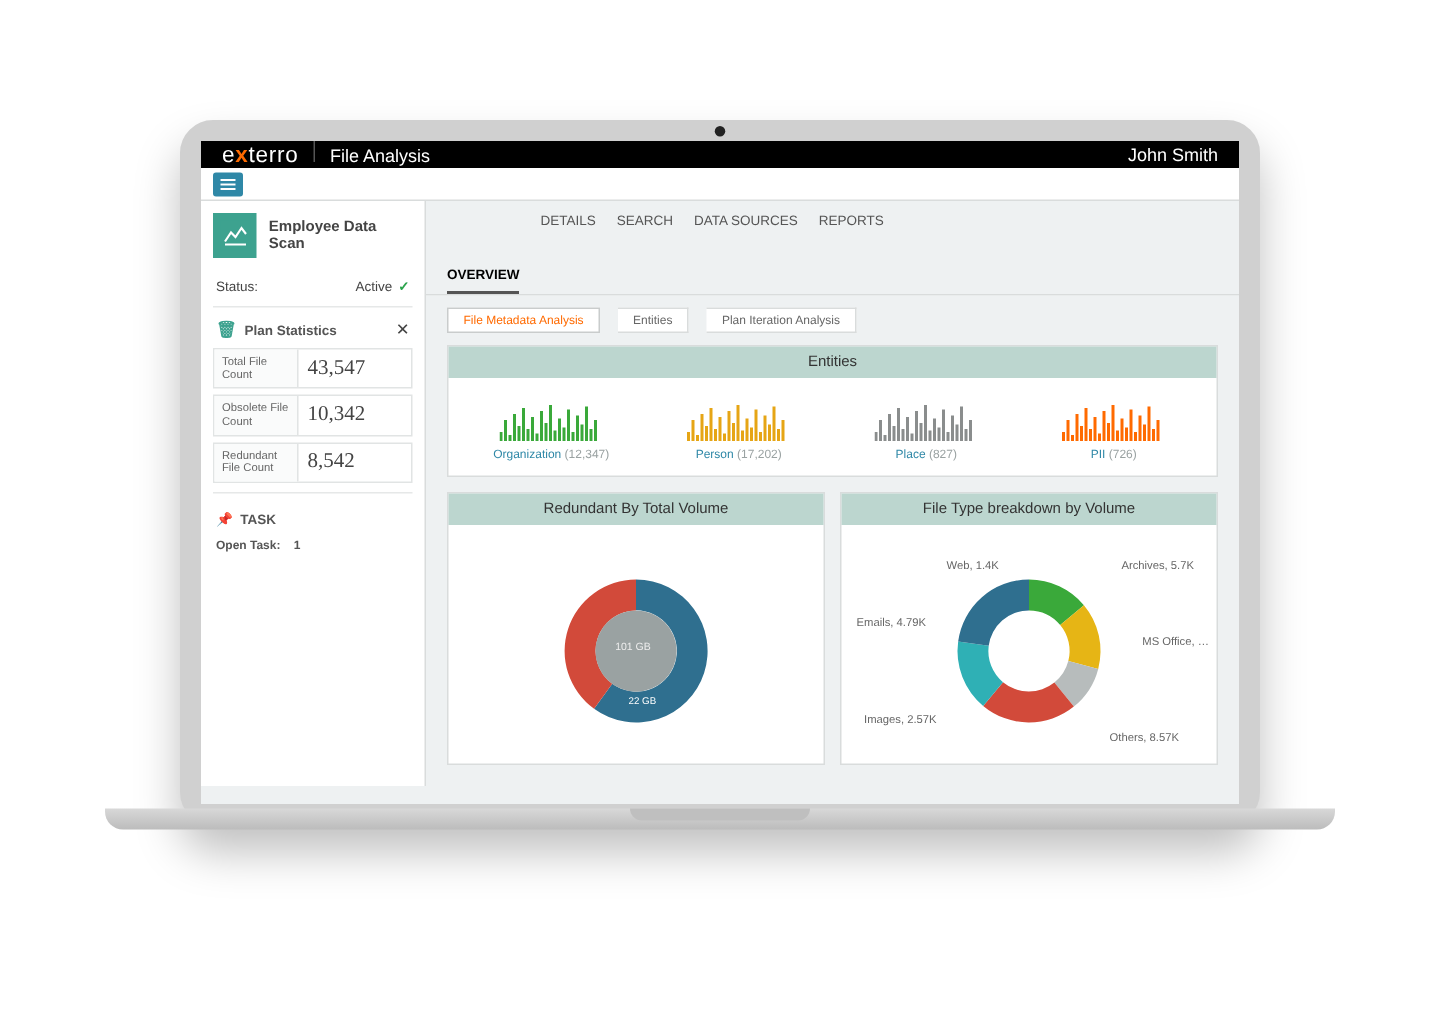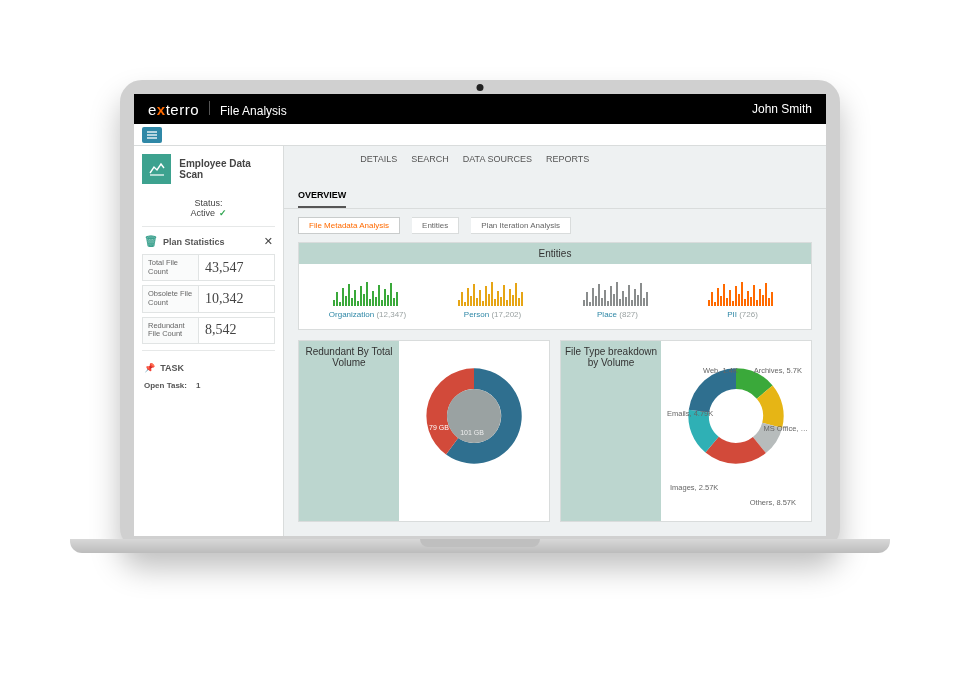--- a/index.html
+++ b/index.html
@@ -20,21 +20,21 @@
     border-radius: 0 0 12px 12px;
   }
   .laptop-notch {
     position: absolute; top: 539px; left: 50%; transform: translateX(-50%);
     width: 120px; height: 8px; background: #bfbfbf; border-radius: 0 0 8px 8px;
   }
 
   .screen { position: absolute; inset: 0; background: #eef1f2; overflow: hidden; }
 
   .topbar {
-    height: 30px; background: #000; color: #fff; display: flex; align-items: center;
+    height: 18px; background: #000; color: #fff; display: flex; align-items: center;
     padding: 0 14px; font-size: 12px; justify-content: space-between;
   }
   .brand { display: flex; align-items: baseline; gap: 10px; }
   .brand-logo { font-size: 15px; font-weight: 300; letter-spacing: .5px; }
   .brand-logo .x { color: #ff6a00; font-weight: 700; }
   .brand-sep { width: 1px; height: 14px; background: #555; }
   .brand-title { font-size: 12px; font-weight: 400; }
 
   .toolbar {
     height: 22px; background: #fff; border-bottom: 1px solid #d9dcdc;
@@ -45,21 +45,21 @@
     display: flex; align-items: center; justify-content: center; font-size: 10px;
   }
 
   .body { display: flex; height: calc(100% - 52px); }
 
   
   .sidebar { width: 150px; background: #fff; border-right: 1px solid #d9dcdc; padding: 8px 8px 8px 8px; font-size: 9px; color: #444; }
   .plan-head { display: flex; align-items: center; gap: 8px; margin-bottom: 10px; }
   .plan-icon { width: 30px; height: 30px; background: #3da28f; display: flex; align-items: center; justify-content: center; }
   .plan-title { font-size: 10px; font-weight: 600; }
-  .status-row { display: flex; justify-content: space-between; align-items: center; padding: 4px 2px 8px; border-bottom: 1px solid #e6e8e8; flex-direction: column; }
+  .status-row { display: flex; justify-content: space-between; align-items: center; padding: 4px 2px 8px; border-bottom: 1px solid #e6e8e8; }
   .status-row .check { color: #2da44e; font-weight: 700; }
   .section-head { display: flex; align-items: center; justify-content: space-between; padding: 8px 2px 6px 2px; }
   .section-head .t { display: flex; align-items: center; gap: 5px; font-weight: 600; color:#555; }
   .trash-ic { color:#3da28f; font-size:11px; }
   .tools-ic { color:#444; font-size:11px; }
   .stat { display: flex; border: 1px solid #e1e4e4; margin-bottom: 4px; }
   .stat .lab { width: 56px; padding: 4px 5px; font-size: 7.5px; line-height: 1.15; color:#666; border-right: 1px solid #e1e4e4; background:#fafbfb;}
   .stat .val { flex: 1; padding: 4px 6px; font-size: 14px; display:flex; align-items:center;font-family:Liberation Serif, serif;}
   .task-head { display:flex; align-items:center; gap:5px; padding: 12px 2px 6px; font-weight:600; color:#555; border-top:1px solid #e6e8e8; margin-top:6px;}
   .pin-ic { color:#2da44e; }
@@ -79,22 +79,22 @@
   .panel { background:#fff; border:1px solid #d9dcdc; }
   .panel-head { background:#bcd6cf; text-align:center; font-size:10px; padding:5px 0; color:#333;}
   .entities-body { display:flex; justify-content:space-around; padding:8px 6px 10px; overflow:hidden;}
   .entity { display:flex; flex-direction:column; align-items:center; gap:4px; flex:1;}
   .entity svg { height:34px; }
   .entity-label { font-size:8px; white-space:nowrap;}
   .entity-label .nm { color:#2f88a7; }
   .entity-label .ct { color:#9aa2a2; }
 
   .row2 { display:flex; gap:10px; flex:1; min-height:0;}
-  .row2 .panel { flex:1; display:flex; flex-direction:row; }
-  .donut-wrap { flex:1; display:flex; align-items:flex-start; justify-content:center; position:relative; padding:10px;}
+  .row2 .panel { flex:1; display:flex; flex-direction:column; }
+  .donut-wrap { flex:1; display:flex; align-items:flex-end; justify-content:center; position:relative; padding:10px;}
   .donut-wrap.right { justify-content:center; }
   .legend-label { position:absolute; font-size:7.5px; color:#666; white-space:nowrap;}
   .center-label { position:absolute; font-size:7px; color:#eee; text-align:center; pointer-events:none;}
 </style>
 </head>
 <body>
 
 <div class="laptop">
   <div class="camera"></div>
   <div class="screen">

